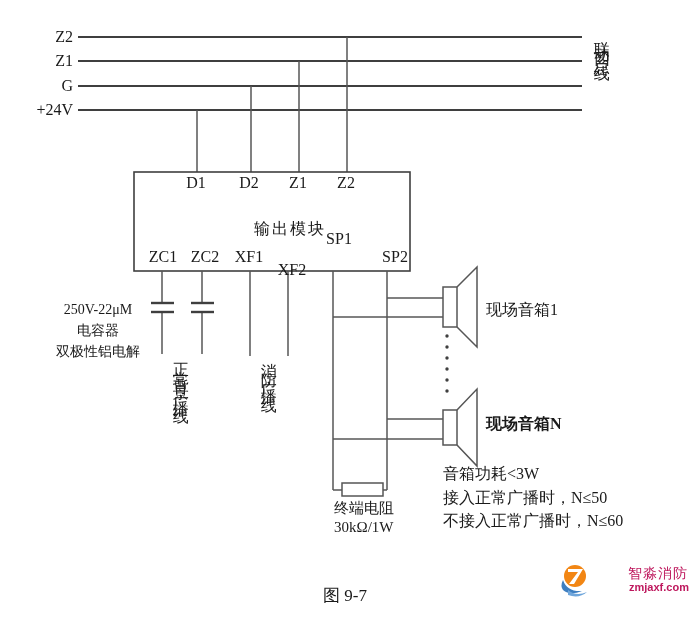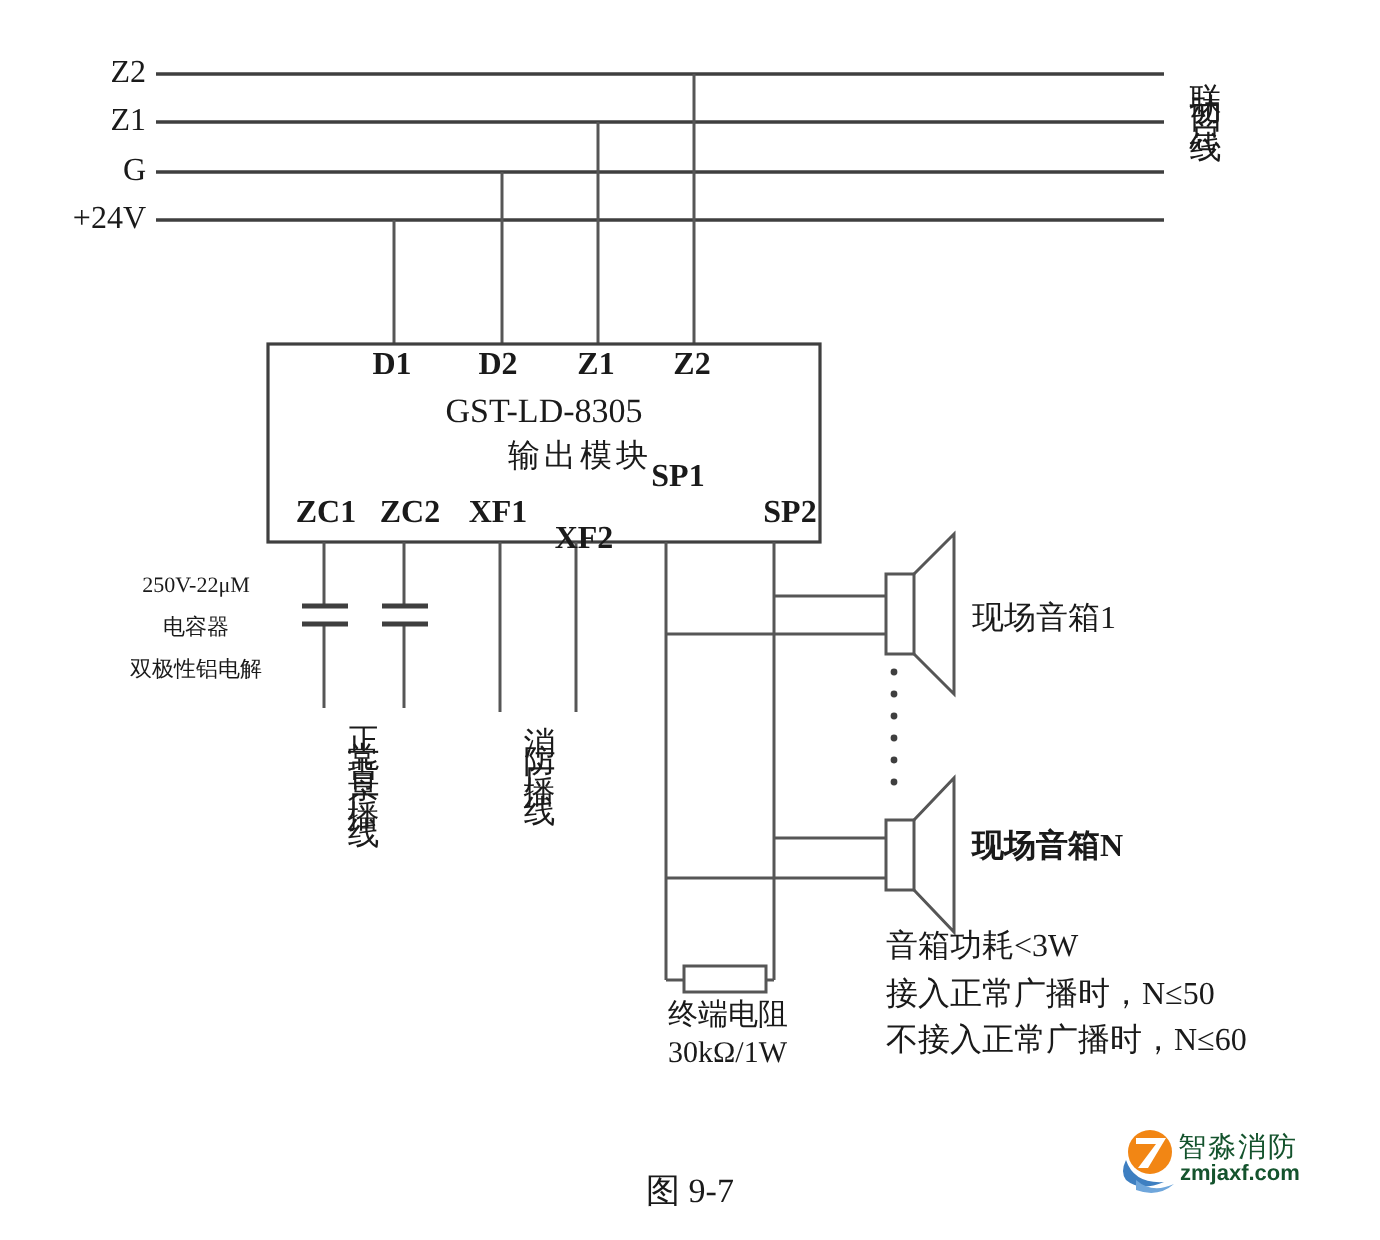--- a/index.html
+++ b/index.html
@@ -3,25 +3,25 @@
 <meta charset="utf-8">
 <style>
   html,body{margin:0;padding:0;background:#ffffff;}
   #stage{
     position:relative;width:690px;height:620px;background:#ffffff;overflow:hidden;
     font-family:"Liberation Serif","DejaVu Serif",serif;color:#1a1a1a;
   }
   #wiring-svg{position:absolute;left:0;top:0;}
   .lbl{position:absolute;white-space:nowrap;line-height:1.05;}
   .bus-lbl{width:60px;text-align:right;font-size:16px;}
-  .term{width:44px;text-align:center;font-size:16px;font-weight:bold;}
+  .term{width:44px;text-align:center;font-size:16px;}
   .vtext{writing-mode:vertical-rl;text-orientation:upright;font-size:16px;}
   .note{font-size:16px;}
-  .cap-note{width:116px;text-align:center;font-size:11px;line-height:21px;white-space:normal;}
-  .logo-txt{font-family:"Liberation Sans","DejaVu Sans",sans-serif;color:#14532d;}
+  .cap-note{width:116px;text-align:center;font-size:14px;line-height:21px;white-space:normal;margin-top:16px;}
+  .logo-txt{font-family:"Liberation Sans","DejaVu Sans",sans-serif;color:#be185d;margin-left:39px;}
 </style>
 </head>
 <body>
 
 <div id="stage">
 
   <svg id="wiring-svg" width="690" height="620" viewBox="0 0 690 620">
 
     <g stroke="#3f3f3f" stroke-width="1.8">
       <line x1="78" y1="37" x2="582" y2="37"></line>
@@ -102,21 +102,20 @@
   <div class="lbl bus-lbl" style="left:13px;top:78px;">G</div>
   <div class="lbl bus-lbl" style="left:13px;top:102px;">+24V</div>
 
   <div class="lbl vtext" style="left:593px;top:28px;letter-spacing:6px;">联动四总线</div>
 
   <div class="lbl term" style="left:174px;top:175px;">D1</div>
   <div class="lbl term" style="left:227px;top:175px;">D2</div>
   <div class="lbl term" style="left:276px;top:175px;">Z1</div>
   <div class="lbl term" style="left:324px;top:175px;">Z2</div>
 
-  <div class="lbl" style="left:134px;top:197px;width:276px;text-align:center;font-size:17px;">GST-LD-8305</div>
   <div class="lbl" style="left:134px;top:221px;width:312px;text-align:center;font-size:16px;letter-spacing:2px;">输出模块</div>
 
   <div class="lbl term" style="left:141px;top:249px;">ZC1</div>
   <div class="lbl term" style="left:183px;top:249px;">ZC2</div>
   <div class="lbl term" style="left:227px;top:249px;">XF1</div>
   <div class="lbl term" style="left:270px;top:249px;margin-top:13px;">XF2</div>
   <div class="lbl term" style="left:317px;top:231px;">SP1</div>
   <div class="lbl term" style="left:373px;top:249px;">SP2</div>
 
   <div class="lbl cap-note" style="left:40px;top:283px;">

